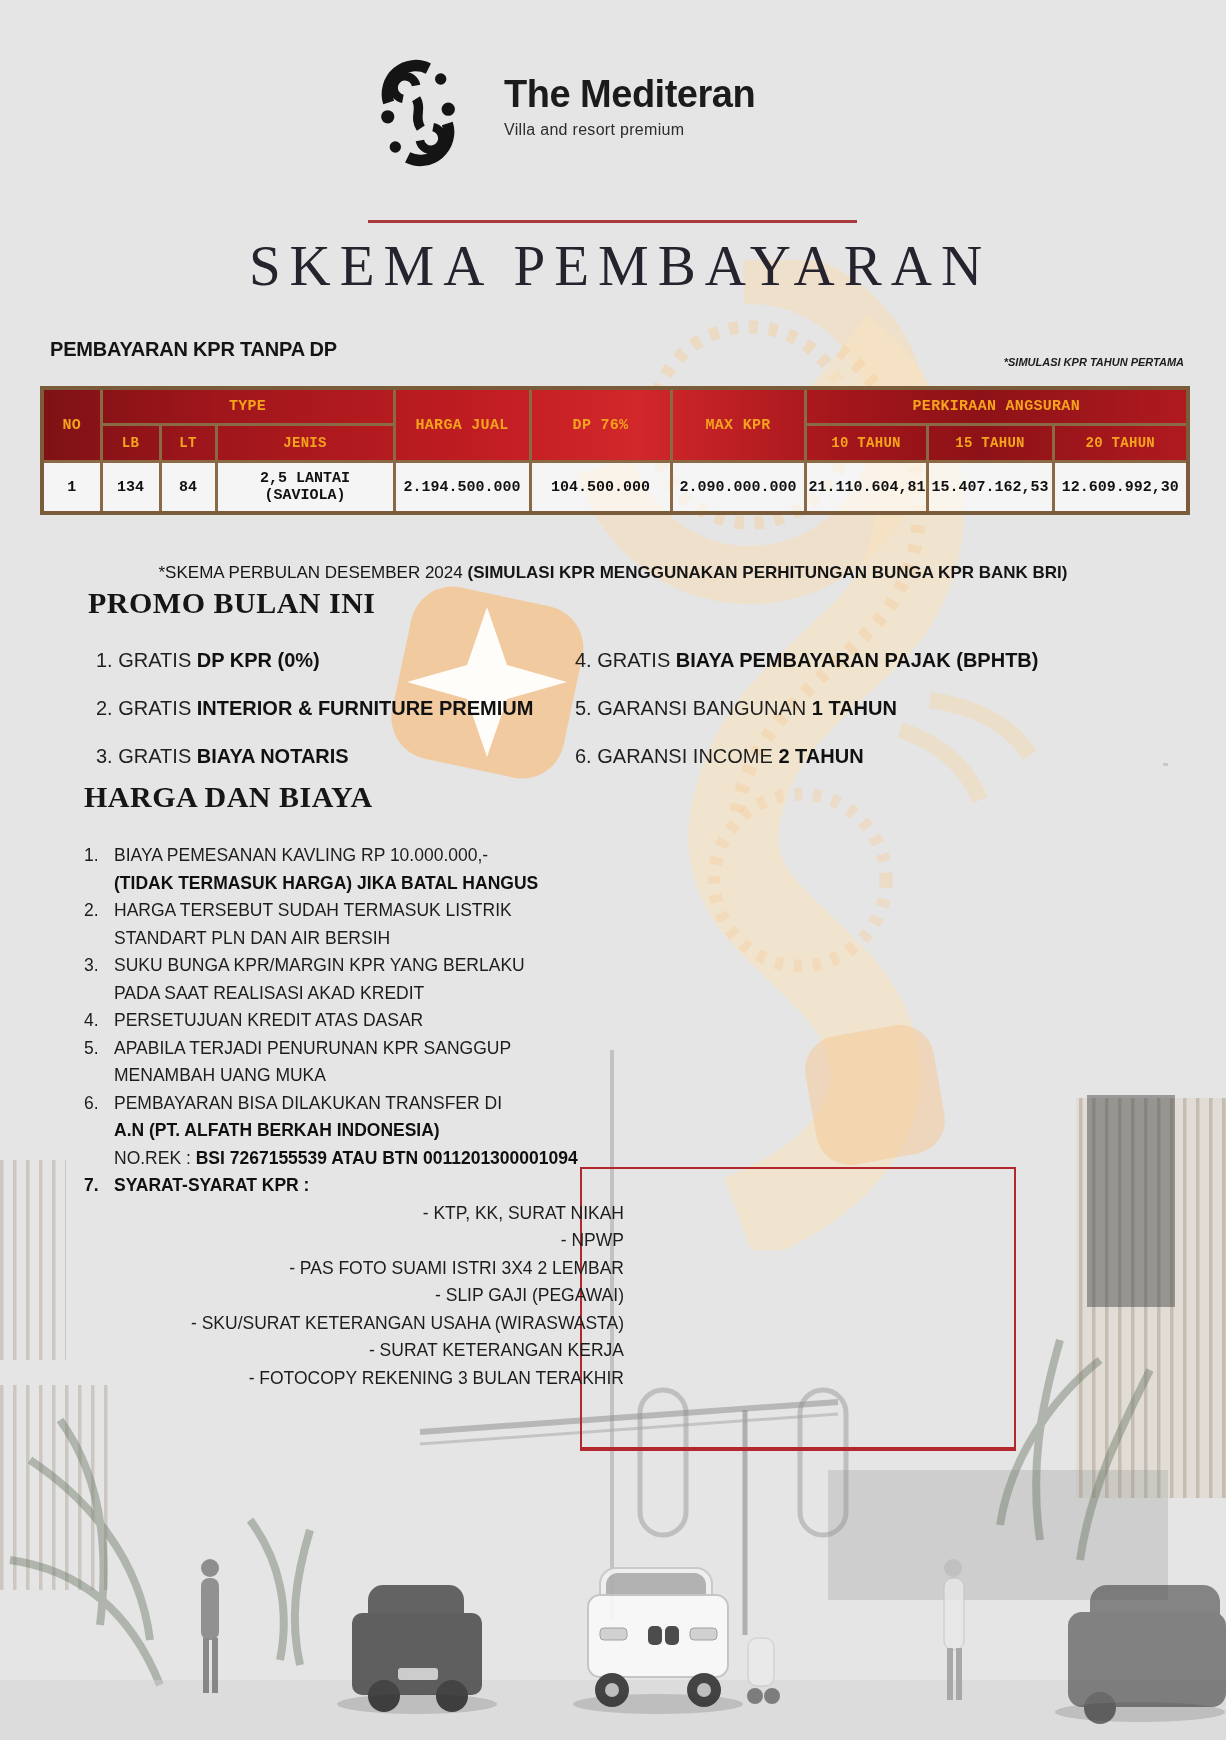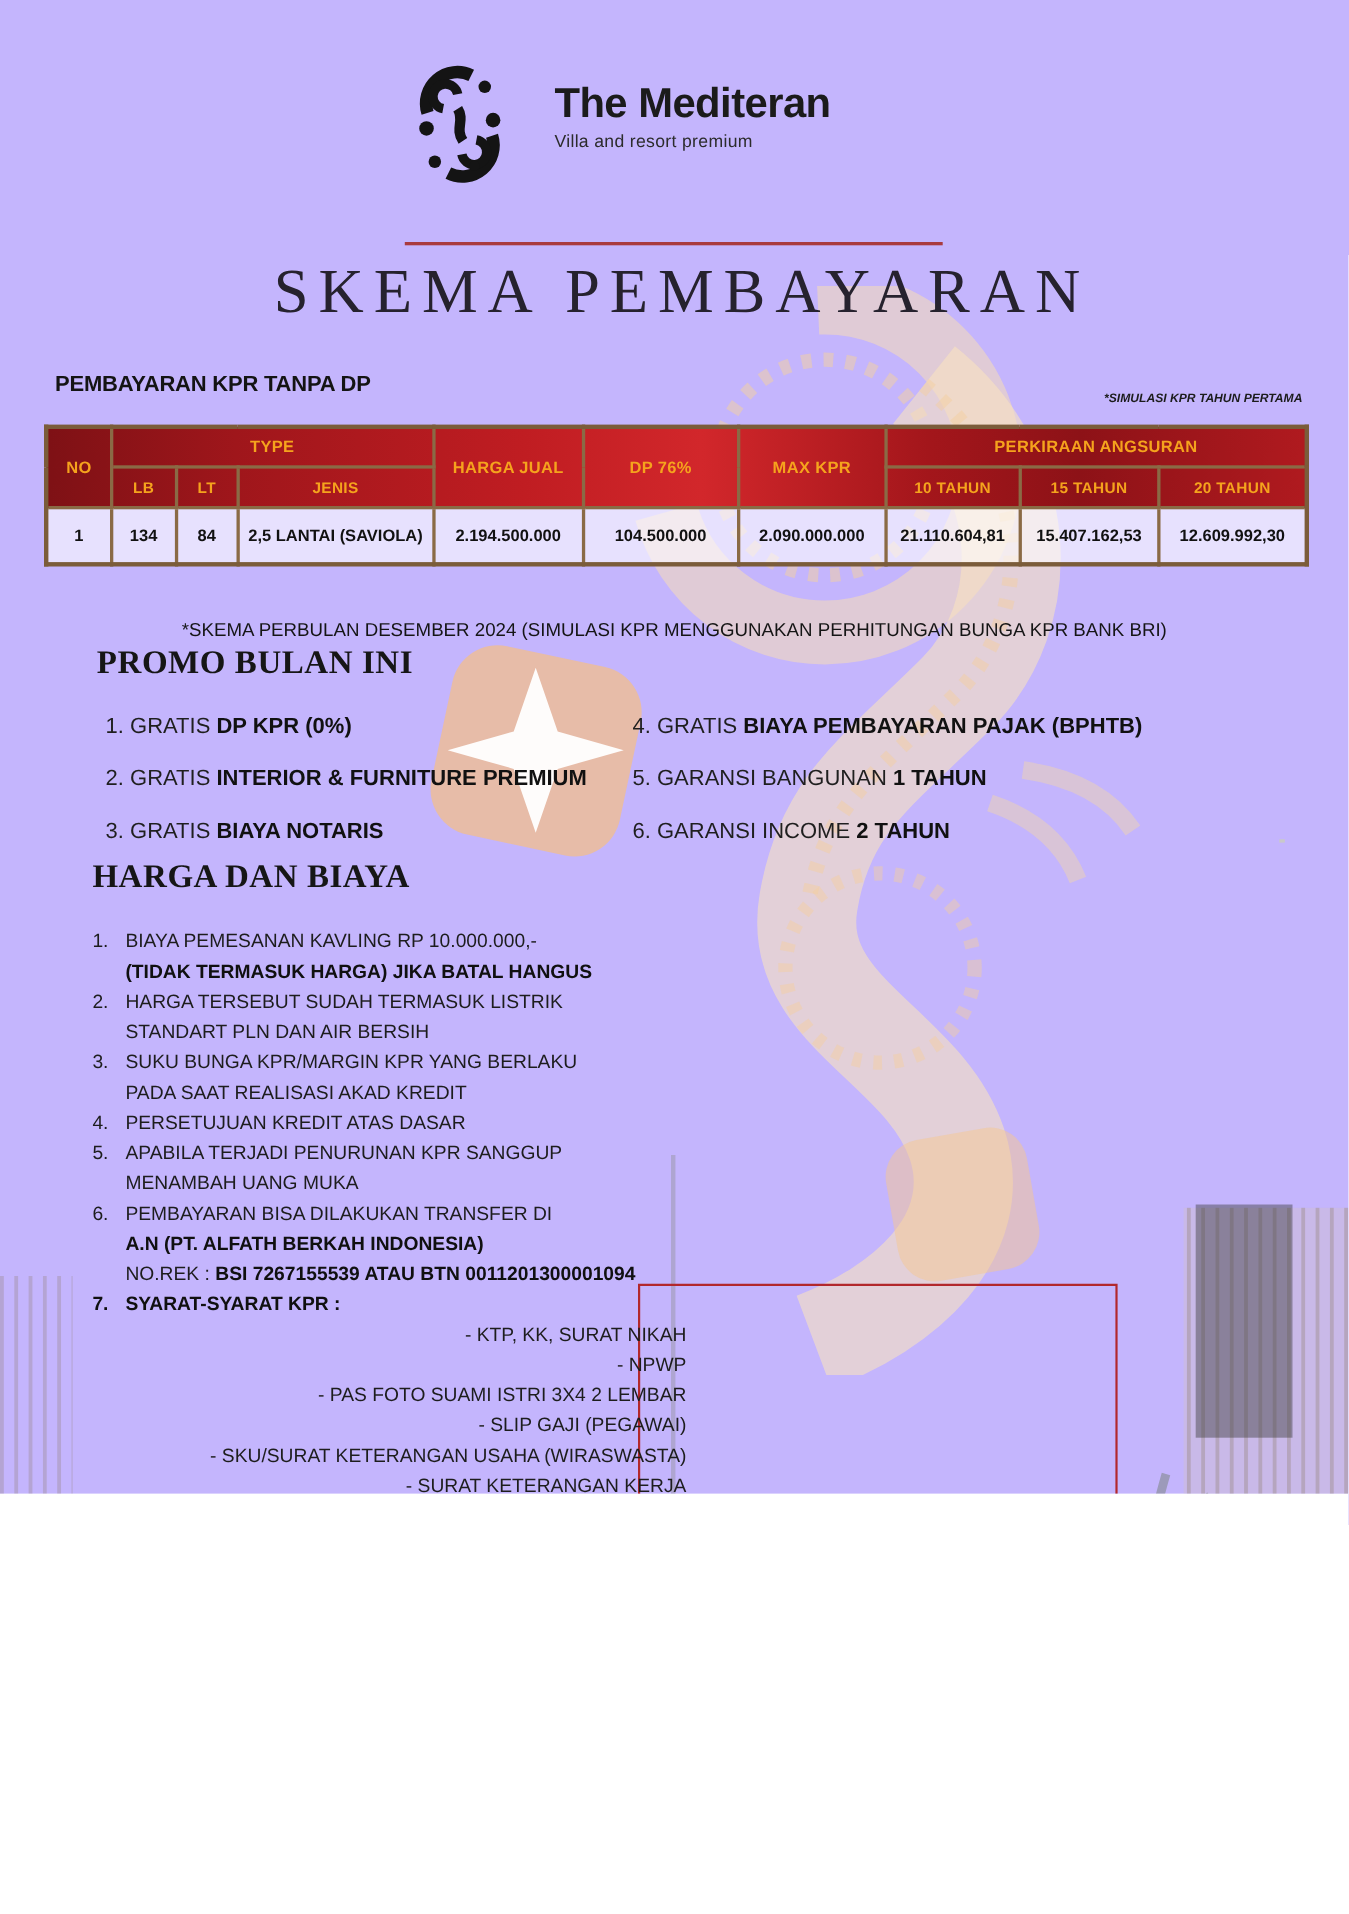--- a/index.html
+++ b/index.html
@@ -1,17 +1,17 @@
 <!DOCTYPE html>
 <html><head>
 <meta charset="utf-8">
 <style>
   html,body{margin:0;padding:0;background:#ffffff;}
   .doc{
-    position:relative; width:1226px; height:1358px; background:#c4b5fd;
+    position:relative; width:1226px; height:1740px; background:#e5e5e5;
     font-family:"Liberation Sans", sans-serif; overflow:hidden;
   }
   
   .watermark{position:absolute;left:280px;top:260px;width:820px;height:990px;z-index:0;pointer-events:none;}
   .backdrop{position:absolute;left:0;top:1040px;width:1226px;height:700px;z-index:0;pointer-events:none;}
   .content{position:absolute;inset:0;z-index:2;}
   
   .logo{position:absolute;left:366px;top:55px;width:104px;height:116px;}
   .brand{position:absolute;left:504px;top:74px;}
   .brand-name{font-size:38px;font-weight:700;color:#1b1b1b;letter-spacing:-0.5px;line-height:40px;}
@@ -20,30 +20,30 @@
   .page-title{
     position:absolute;left:7px;top:233px;width:100%;text-align:center;
     font-family:"Liberation Serif", serif;font-weight:400;font-size:57px;
     letter-spacing:9px;color:#26222e;
   }
   
   .kpr-heading{position:absolute;left:50px;top:338px;font-size:20px;font-weight:800;color:#141414;letter-spacing:-0.2px;}
   .sim-note{position:absolute;right:42px;top:356px;font-size:11px;font-style:italic;font-weight:700;color:#1c1c1c;}
   .ktable-wrap{position:absolute;left:40px;top:386px;}
   table.ktable{border-collapse:collapse;table-layout:fixed;width:1146px;border:4px solid #7b5c3a;}
-  table.ktable th, table.ktable td{border:3px solid #8a6a45;text-align:center;vertical-align:middle;padding:0 2px;}
+  table.ktable th, table.ktable td{border:3px solid #8a6a45;text-align:center;vertical-align:middle;padding:0 2px;font-family:Liberation Mono, monospace;}
   .hr1, .hr2{
     background:linear-gradient(90deg,#7e1115 0%,#9f161b 15%,#c01d22 38%,#d2272b 52%,#a3161b 70%,#8d1217 82%,#b01a1f 100%);
   }
   .hr1 th{height:33px;color:#f5a31d;font-size:15px;font-weight:700;letter-spacing:0.3px;}
   .hr2 th{height:34px;color:#f5a31d;font-size:14px;font-weight:700;letter-spacing:0.3px;}
   tbody.kbody td{height:48px;background:rgba(255,255,255,0.6);color:#111;font-weight:700;font-size:15px;}
   
   .footnote{position:absolute;left:0;top:563px;width:100%;text-align:center;font-size:17px;color:#151515;}
-  .footnote .b{font-weight:400;}
+  .footnote .b{font-weight:700;}
   
   .promo-heading{
     position:absolute;left:88px;top:586px;font-family:"Liberation Serif", serif;
     font-weight:700;font-size:30px;color:#161616;letter-spacing:0.5px;
   }
   .promo-col{position:absolute;top:630px;}
   .promo-col.left{left:96px;width:470px;}
   .promo-col.right{left:575px;width:560px;}
   .promo-item{font-size:20px;color:#1f1f1f;line-height:36px;white-space:nowrap;margin-top:12px;}
   .promo-item .b{font-weight:800;color:#111;}

